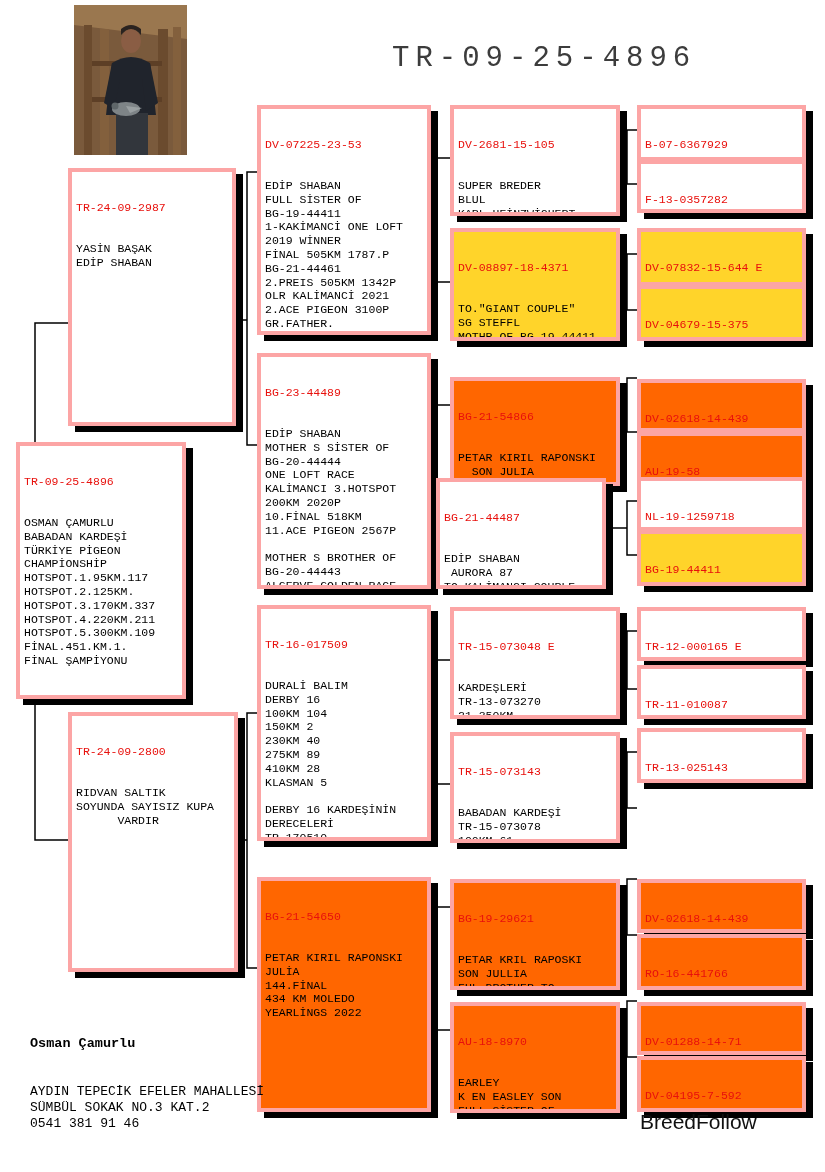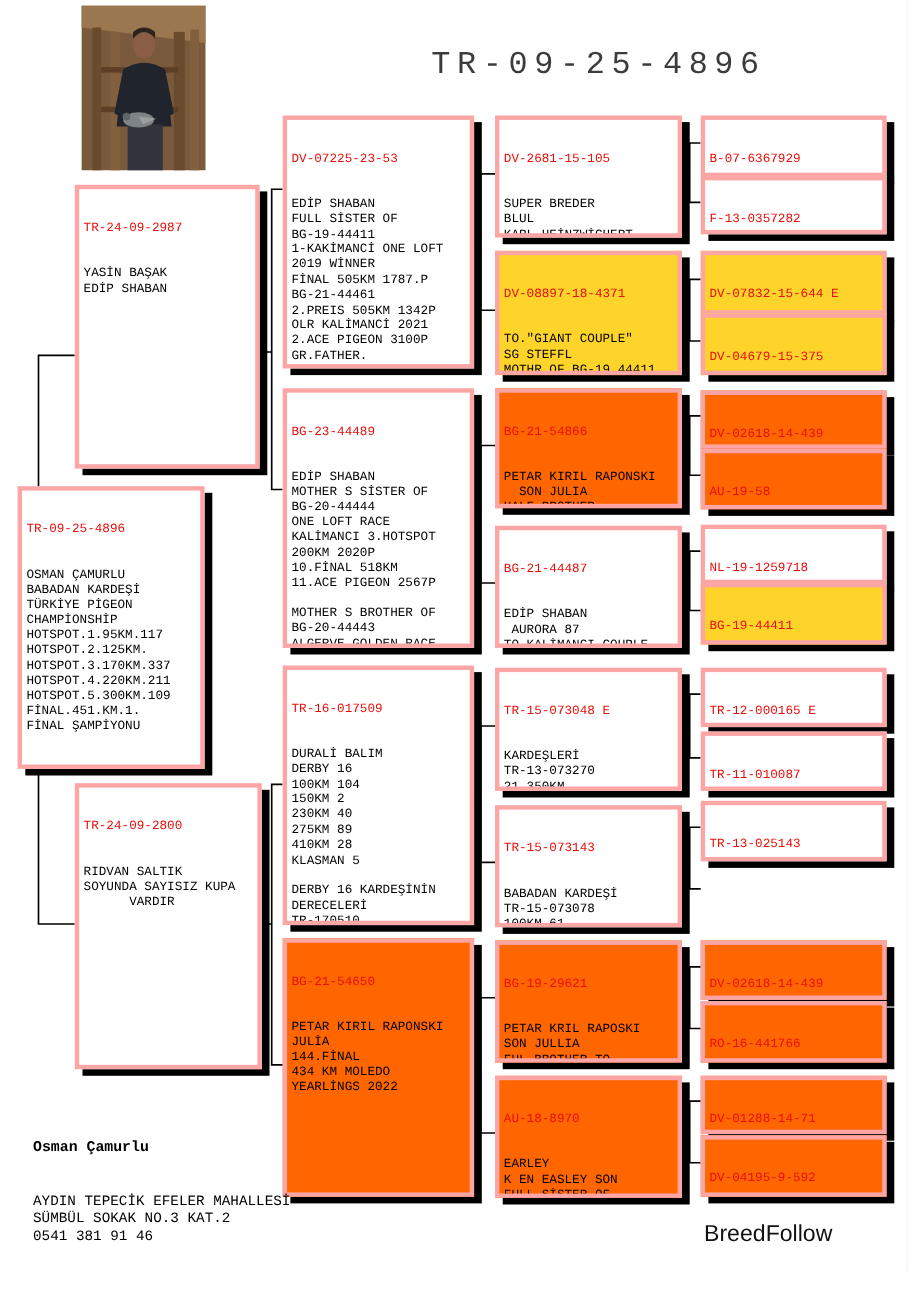--- a/index.html
+++ b/index.html
@@ -4,21 +4,21 @@
 <style>
   html,body{margin:0;padding:0;background:#e9e9e9;}
   #page{position:relative;width:825px;height:1172px;background:#ffffff;overflow:hidden;
         font-family:"Liberation Mono","DejaVu Sans Mono",monospace;}
   #title{position:absolute;left:392px;top:42px;font-size:29px;letter-spacing:6px;
          color:#3c3c3c;white-space:nowrap;}
   #wires{position:absolute;left:0;top:0;z-index:1;}
   .b{position:absolute;z-index:2;background:#ffffff;border:4px solid #fca5a5;
      box-shadow:7px 6px 0 #000;padding:1px 4px;font-size:11.5px;line-height:13.8px;
      white-space:pre;overflow:hidden;color:#000;}
-  .b.orange{background:var(--orange,#FF6600);}
+  .b.orange{background:var(--orange,#FF6600);margin-top:24px;}
   .b.yellow{background:var(--yellow,#FFD42A);}
   .bi{color:var(--idred,#E8100C);}
   #photo{position:absolute;left:74px;top:5px;width:113px;height:150px;z-index:2;}
   #owner{position:absolute;left:30px;top:1004px;z-index:2;font-size:13px;line-height:16px;white-space:pre;color:#000;}
   #owner .nm{font-weight:bold;font-size:13.5px;}
   #brand{position:absolute;left:640px;top:1110px;z-index:2;font-family:Liberation Sans, sans-serif;
          font-size:21px;color:#111;}
 </style>
 </head>
 <body>
@@ -178,21 +178,21 @@
   </div>
   <div class="b orange" style="left:450px;top:353px;width:154px;height:99px">
     <div class="bi">BG-21-54866</div>
     <div>PETAR KIRIL RAPONSKI
   SON JULIA
 HALF BROTHER
 ALFA 42 FİNAL AGR
 26363-BG-18
 3RD PGEON ON THE</div>
   </div>
-  <div class="b" style="left:450px;top:478px;width:154px;height:101px">
+  <div class="b" style="left:436px;top:478px;width:154px;height:101px">
     <div class="bi">BG-21-44487</div>
     <div>EDİP SHABAN
  AURORA 87
 TO.KALİMANCI COUPLE
 FULL SİSTER
 BG-20-44444
 ONE LOFT RACE</div>
   </div>
   <div class="b" style="left:450px;top:607px;width:154px;height:102px">
     <div class="bi">TR-15-073048 E</div>
@@ -281,21 +281,21 @@
   </div>
   <div class="b orange" style="left:637px;top:910px;width:153px;height:46px">
     <div class="bi">RO-16-441766</div>
     
   </div>
   <div class="b orange" style="left:637px;top:978px;width:153px;height:43px">
     <div class="bi">DV-01288-14-71</div>
     
   </div>
   <div class="b orange" style="left:637px;top:1032px;width:153px;height:46px">
-    <div class="bi">DV-04195-9-592</div>
+    <div class="bi">DV-04195-7-592</div>
     
   </div>
 
   <div id="owner">
     <div class="nm">Osman Çamurlu</div>
     <div>AYDIN TEPECİK EFELER MAHALLESİ
 SÜMBÜL SOKAK NO.3 KAT.2
 0541 381 91 46</div>
   </div>
 

